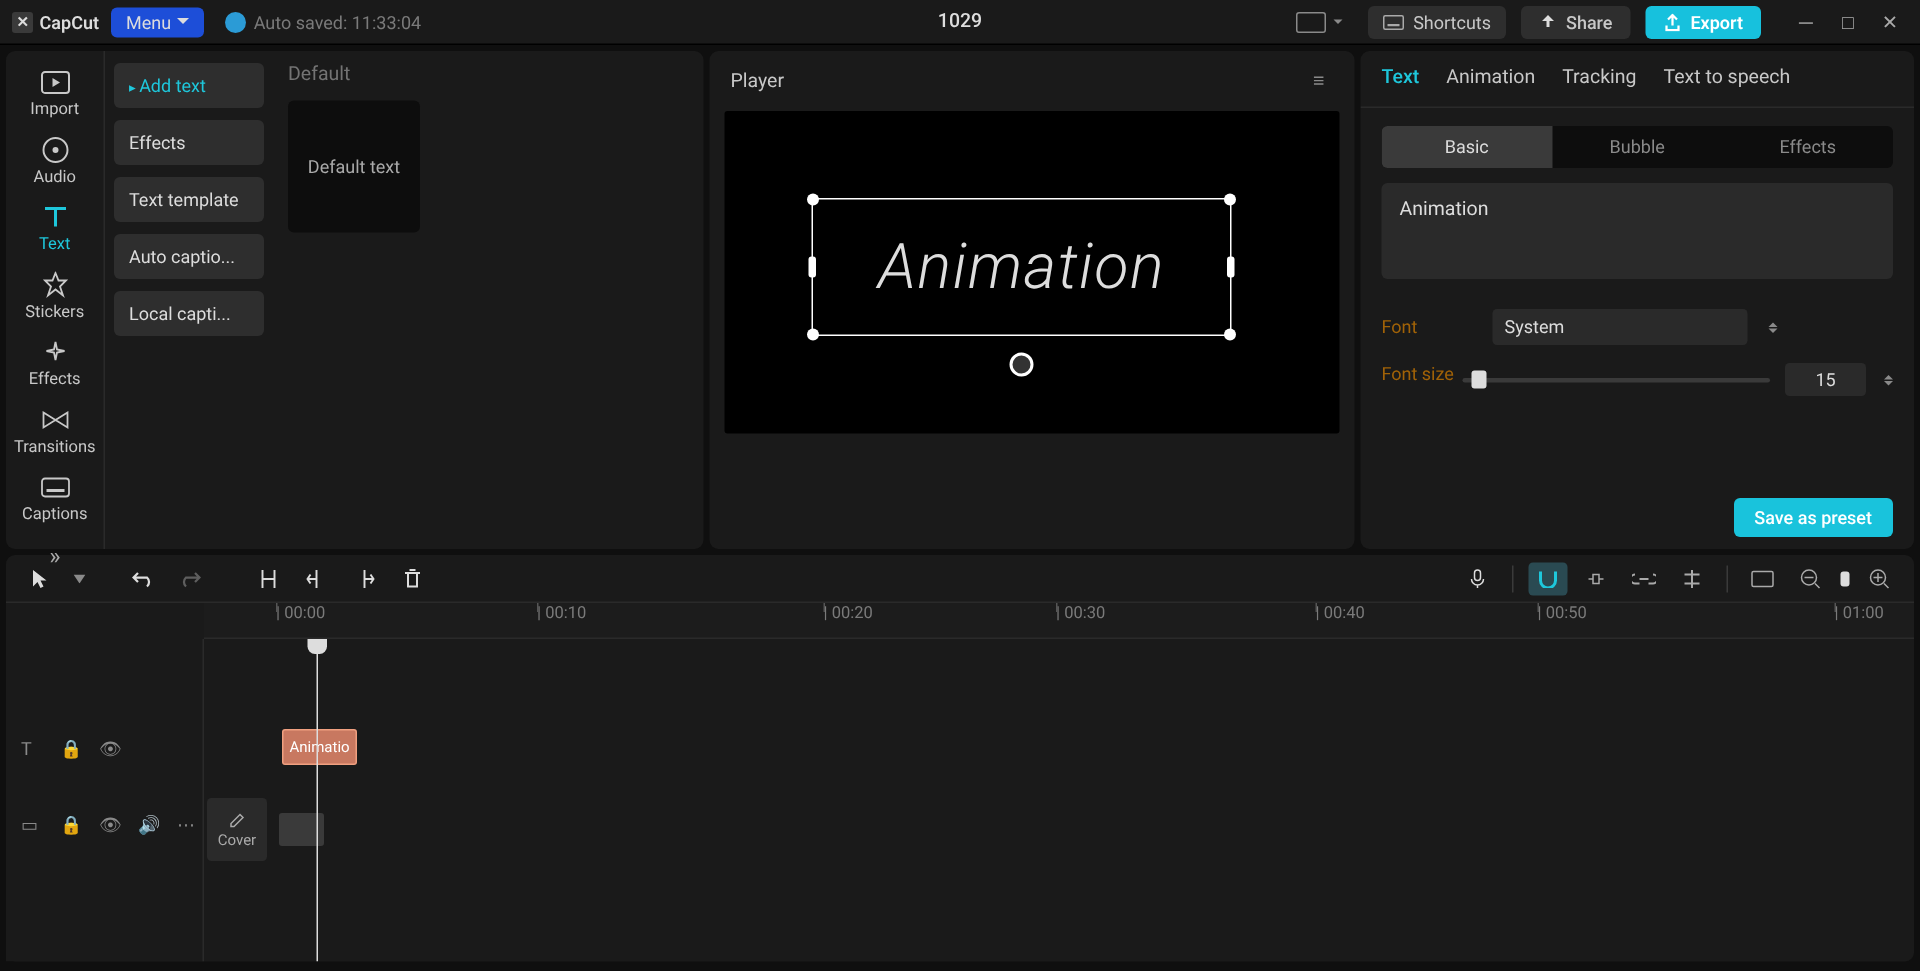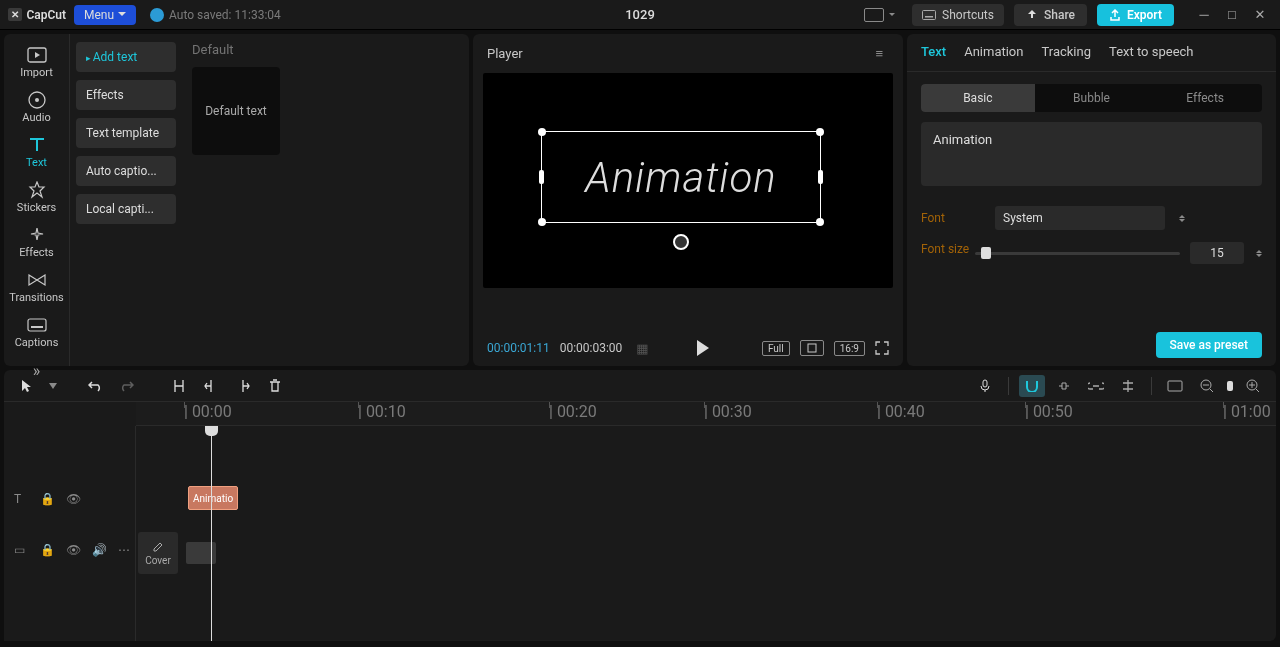--- a/index.html
+++ b/index.html
@@ -86,21 +86,21 @@
 .num-box { width:54px; background:#2a2a2a; padding:4px 6px; border-radius:3px; text-align:center; color:#ddd; font-size:12px; }
 .save-preset { position:absolute; right:14px; bottom:8px; background:#19c3dc; color:#fff; padding:6px 14px; border-radius:4px; font-size:12px; font-weight:500; cursor:pointer; }
 .insp-body { position:relative; flex:1; overflow:hidden; }
 
 
 .timeline { background:#1a1a1a; margin:2px 4px 4px; border-radius:6px; height:271px; display:flex; flex-direction:column; }
 .tl-toolbar { height:32px; display:flex; align-items:center; padding:0 10px; gap:6px; border-bottom:1px solid #2a2a2a; }
 .tl-btn { width:26px; height:22px; display:flex; align-items:center; justify-content:center; color:#aaa; cursor:pointer; border-radius:3px; }
 .tl-gap { flex:1; }
 .tl-ruler { height:24px; position:relative; background:#1c1c1c; margin-left:132px; border-bottom:1px solid #2a2a2a; }
-.tick { position:absolute; top:0; font-size:16px; color:#7a7a7a;text-align:center; }
+.tick { position:absolute; top:0; font-size:11px; color:#7a7a7a;text-align:center; }
 .tick::before { content:""; position:absolute; left:0; top:0; width:1px; height:6px; background:#555; }
 .playhead { position:absolute; left:75px; top:0; bottom:0; width:1px; background:#ddd; z-index:5; }
 .playhead::before { content:""; position:absolute; top:-2px; left:-6px; width:13px; height:12px; background:#ddd; border-radius:2px 2px 5px 5px; }
 .tl-tracks { flex:1; position:relative; overflow:hidden; }
 .track-head-col { position:absolute; left:0; top:0; bottom:0; width:132px; background:#1a1a1a; z-index:3; border-right:1px solid #2a2a2a; }
 .track-head { height:42px; display:flex; align-items:center; gap:10px; padding-left:10px; color:#8a8a8a; }
 .track-head.media { height:60px; }
 .th-ic { width:16px; font-size:12px; cursor:pointer; }
 .track-lane { position:absolute; left:132px; right:0; height:42px; }
 .lane-text { top:52px; }
@@ -239,40 +239,20 @@
         <span>Animation</span>
         <div class="handle tl"></div>
         <div class="handle tr"></div>
         <div class="handle bl"></div>
         <div class="handle br"></div>
         <div class="handle ml"></div>
         <div class="handle mr"></div>
         <div class="rotate"></div>
       </div>
     </div>
-    <div class="player-ctrl">
-      <span class="time-cur">00:00:01:11</span>
-      <span class="time-dur">00:00:03:00</span>
-      <span style="color:#555;margin-left:4px">▦</span>
-      <div class="play"></div>
-      <div class="pctrl-right">
-        <span class="badge-box">Full</span>
-        <span class="badge-box">
-            <svg width="12" height="12" viewBox="0 0 12 12">
-              <rect x="2" y="2" width="8" height="8" fill="none" stroke="#c8c8c8"></rect>
-            </svg>
-          </span>
-        <span class="badge-box">16:9</span>
-        <span>
-            <svg width="14" height="14" viewBox="0 0 14 14">
-              <path d="M1 5 L1 1 L5 1 M9 1 L13 1 L13 5 M13 9 L13 13 L9 13 M5 13 L1 13 L1 9" fill="none" stroke="#c8c8c8" stroke-width="1.3"></path>
-            </svg>
-          </span>
-      </div>
-    </div>
   </div>
 
   <div class="col-right">
     <div class="insp-tabs">
       <div class="insp-tab active">Text</div>
       <div class="insp-tab">Animation</div>
       <div class="insp-tab">Tracking</div>
       <div class="insp-tab">Text to speech</div>
     </div>
     <div class="insp-body">

